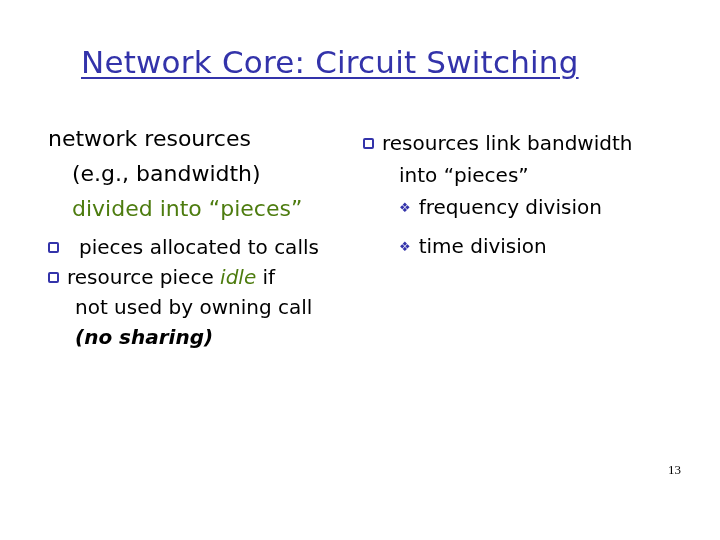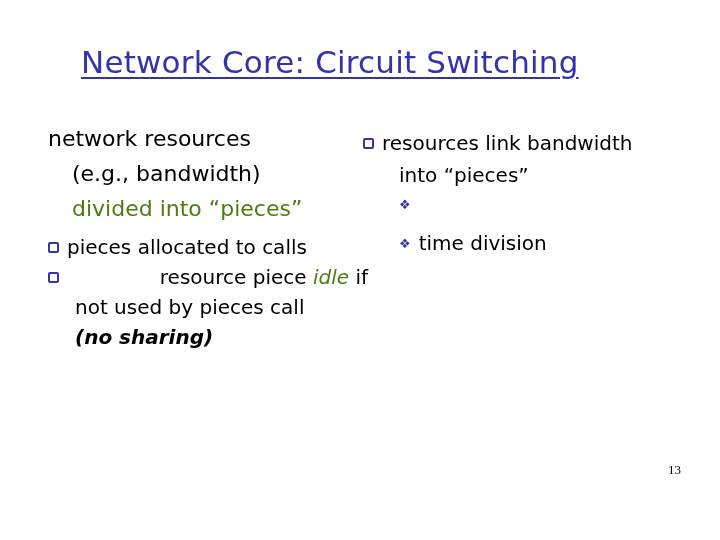--- a/index.html
+++ b/index.html
@@ -29,43 +29,44 @@
 
 <div>
   <div class="title">Network Core: Circuit Switching</div>
 
   <div class="col left">
     <div class="line">network resources</div>
     <div class="line indent1">(e.g., bandwidth)</div>
     <div class="line indent1 red">divided into “pieces”</div>
 
     <div class="small" style="margin-top:6px;">
-      <div class="bullet-row" style="line-height:30px;">
+      <div class="bullet-row" style="line-height:30px;gap:12px;">
         <span class="sq"></span>
         <span>pieces allocated to calls</span>
       </div>
-      <div class="bullet-row" style="line-height:30px;justify-content:space-between;">
+      <div class="bullet-row" style="line-height:30px;">
         <span class="sq"></span>
         <span>
           <span>resource piece </span><em class="red">idle</em><span> if</span>
         </span>
       </div>
-      <div class="cont" style="line-height:30px;">not used by pieces call</div>
+      <div class="cont" style="line-height:30px;">not used by owning call</div>
       <div class="cont" style="line-height:30px;font-weight:bold;"><em>(no sharing)</em></div>
     </div>
   </div>
 
   <div class="col right small">
     <div class="bullet-row" style="line-height:36px;">
       <span class="sq"></span>
       <span>resources link bandwidth</span>
     </div>
     <div class="cont" style="line-height:28px;padding-left:36px;">into “pieces”</div>
     <div class="sub" style="line-height:36px;">
       <span class="diamond">❖</span>
+      <span>frequency division</span>
     </div>
     <div class="sub" style="line-height:36px;">
       <span class="diamond">❖</span>
       <span>time division</span>
     </div>
   </div>
 
   <div class="page-num">13</div>
 </div>
 

